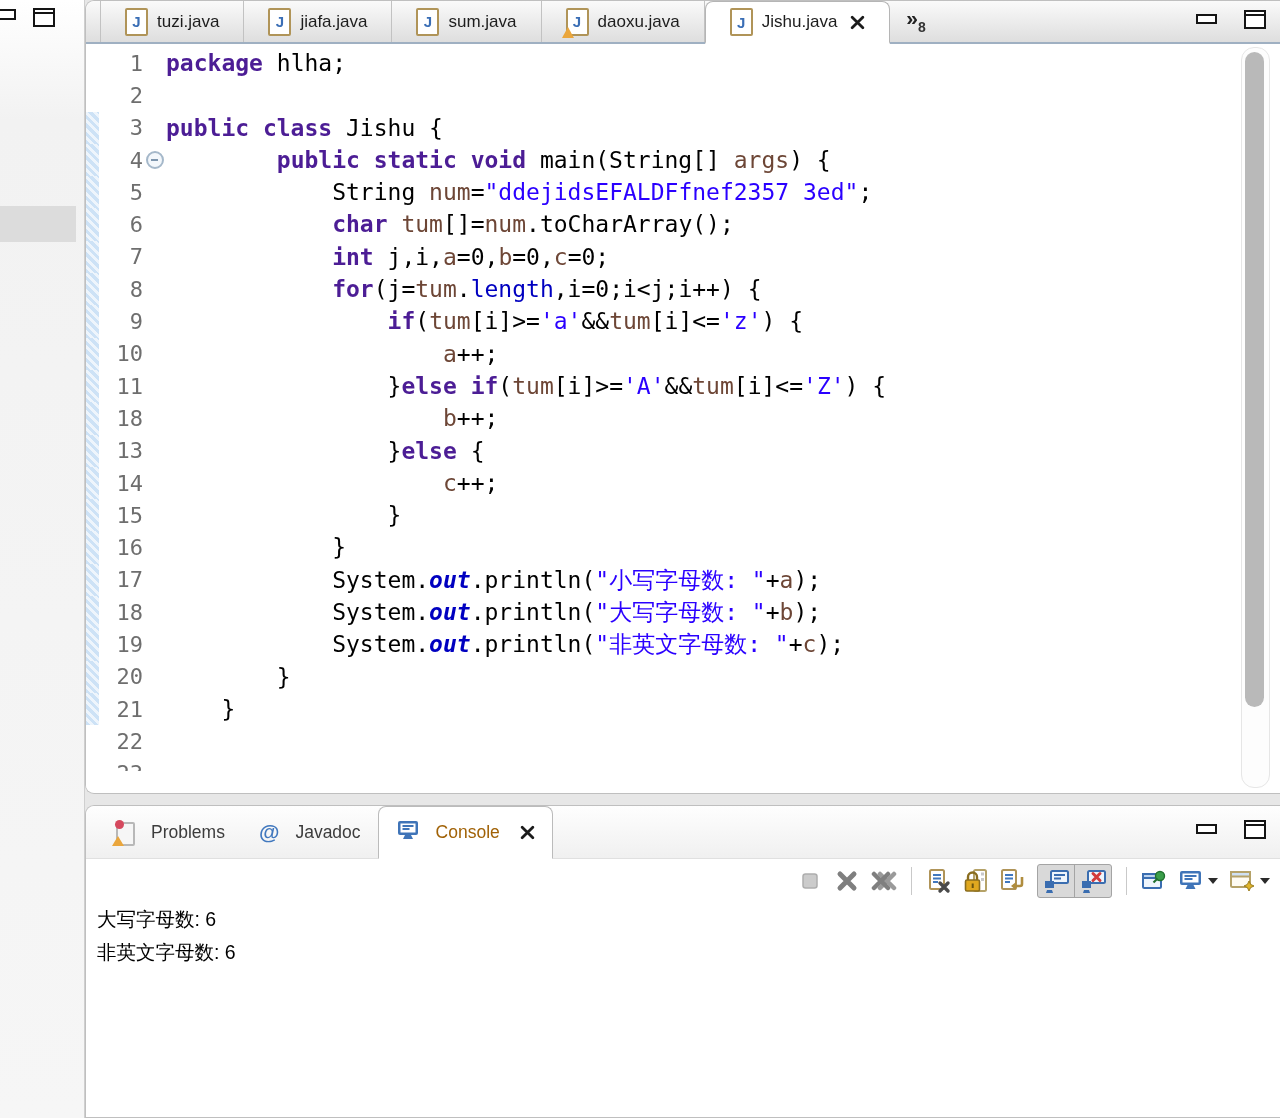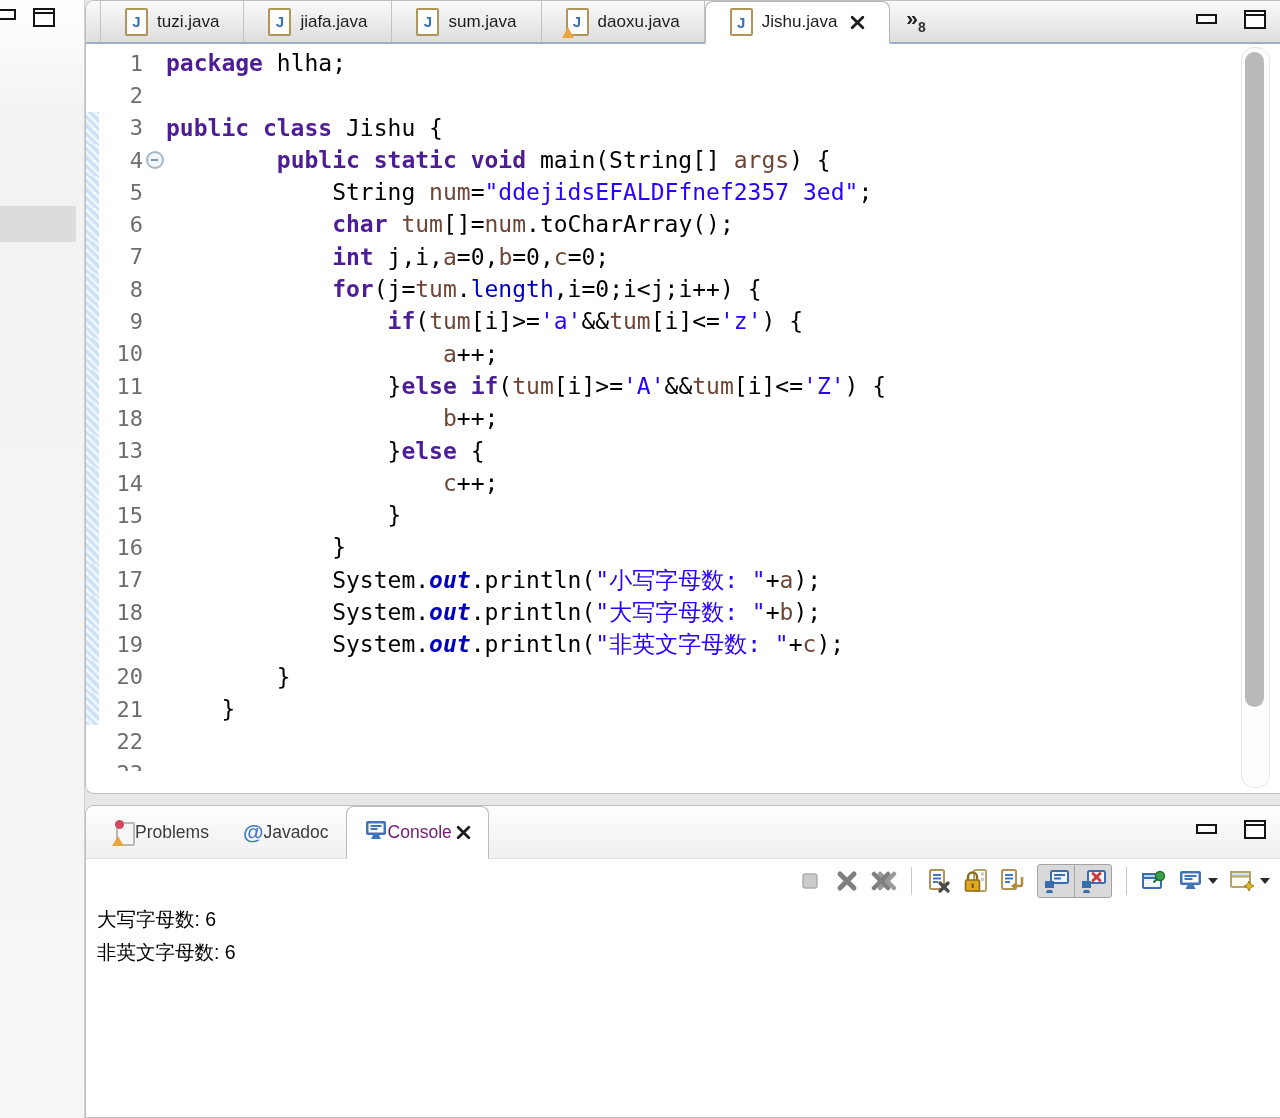--- a/index.html
+++ b/index.html
@@ -59,23 +59,23 @@
   .editor-footer{height:20px;background:#fff;}
   .vscroll{position:absolute;top:46px;bottom:5px;right:10px;width:27px;background:#fdfdfd;
     border:1px solid #e6e6e6;border-radius:13px;z-index:2;}
   .vthumb{position:absolute;left:3px;top:4px;width:19px;height:655px;background:#b9b9b9;border-radius:10px;}
 
   
   .console-panel{position:absolute;left:85px;top:805px;right:0;bottom:0;background:#fff;
     border:1px solid #bfbfbf;border-right:none;border-radius:9px 0 0 0;overflow:hidden;}
   .ctabrow{height:52px;display:flex;align-items:stretch;background:linear-gradient(#fefefe,#f0f0f0);
     border-bottom:1px solid #e0e0e0;position:relative;padding-left:10px;border-radius:9px 0 0 0;}
-  .ctab{display:flex;align-items:center;gap:0;padding:0 17px;font-size:17.5px;color:#3c3c3c;white-space:nowrap;}
+  .ctab{display:flex;align-items:center;gap:16px;padding:0 17px;font-size:17.5px;color:#3c3c3c;white-space:nowrap;}
   .ctab.active{background:#fff;border:1px solid #bbbbbb;border-bottom:1px solid #fff;margin-bottom:-1px;
-    border-radius:8px 8px 0 0;color:#701a75;}
+    border-radius:8px 8px 0 0;color:#a16207;}
   .cwin-controls{position:absolute;right:14px;top:14px;display:flex;gap:27px;z-index:3;}
 
   .ctoolbar{height:44px;display:flex;justify-content:flex-end;align-items:center;gap:11px;
     padding-right:10px;background:#fff;}
   .tbtn{display:flex;align-items:center;justify-content:center;width:26px;height:26px;}
   .tsep{width:1px;height:28px;background:#c9c9c9;margin:0 3px;}
   .pressed-group{display:flex;background:#d9d9d9;border:1px solid #a4a4a4;border-radius:3px;}
   .pressed-group .tbtn{width:36px;height:32px;}
   .pg-div{width:1px;background:#a4a4a4;}
   .drop{width:0;height:0;border-left:5px solid transparent;border-right:5px solid transparent;

